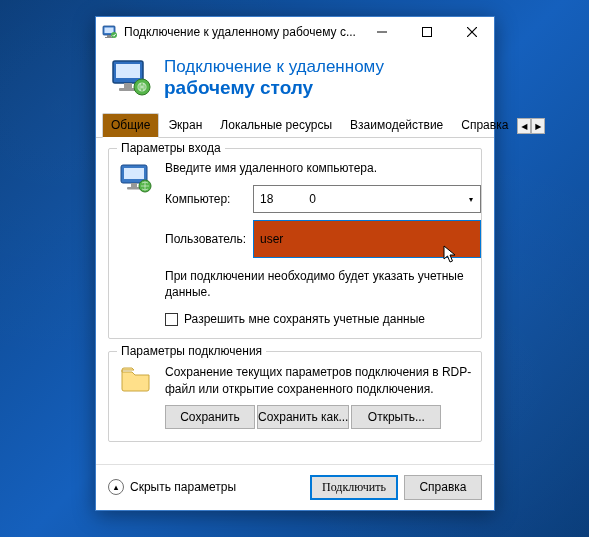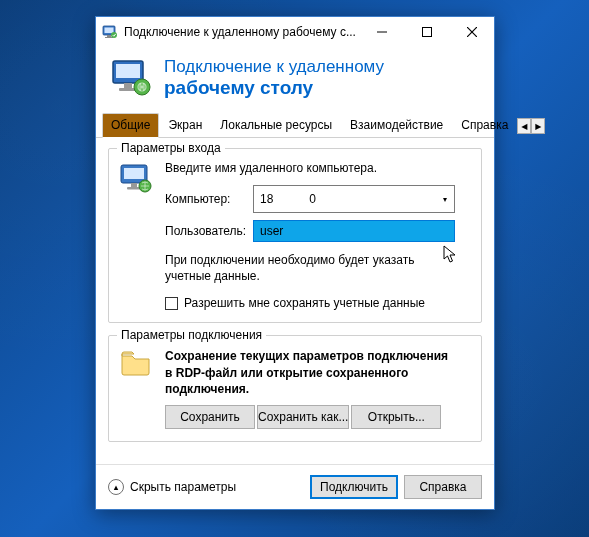--- a/index.html
+++ b/index.html
@@ -97,21 +97,21 @@
     width: 14px; height: 16px;
     border: 1px solid #adadad;
     background: #f0f0f0;
     display: flex; align-items: center; justify-content: center;
     font-size: 8px;
   }
   .panel { padding: 10px 12px 10px 12px; }
   .groupbox {
     border: 1px solid #d0d0d0;
     border-radius: 2px;
-    padding: 12px 26px 12px 10px;
+    padding: 12px 0 12px 10px;
     margin-bottom: 12px;
     position: relative;
   }
   .groupbox-title {
     position: absolute;
     top: -8px; left: 8px;
     background: #fff;
     padding: 0 4px;
     font-size: 12px;
     color: #000;
@@ -137,24 +137,24 @@
   }
   .combo-arrow {
     position: absolute; right: 0; top: 0; bottom: 0;
     width: 18px;
     display: flex; align-items: center; justify-content: center;
     font-size: 8px;
   }
   .textfield {
     flex: 1;
     border: 1px solid #0078d7;
-    height: 22px;
+    height: 38px;
     padding: 0 6px;
     font-size: 12px;
-    background: #0ea5e9;
+    background: #c2410c;
     font-family: inherit;
   }
   .note { font-size: 12px; margin: 10px 0 12px 0; line-height: 1.35; }
   .checkrow { display: flex; align-items: center; gap: 6px; font-size: 12px; }
   .checkbox {
     width: 13px; height: 13px;
     border: 1px solid #333;
     background: #fff;
   }
   .btnrow { display: flex; gap: 2px; margin-top: 6px; }
@@ -313,39 +313,39 @@
     <div class="groupbox">
       <div class="groupbox-title">Параметры подключения</div>
       <div class="gb-row">
         <div class="gb-icon">
           <svg width="34" height="30" viewBox="0 0 34 30">
             <path d="M3 8 h10 l3 3 h14 v14 a2 2 0 0 1 -2 2 h-23 a2 2 0 0 1 -2 -2 z" fill="#ffe08a" stroke="#caa63e"></path>
             <path d="M3 8 v-2 a2 2 0 0 1 2 -2 h8 l2 2 h-12 z" fill="#ffe8a8" stroke="#caa63e"></path>
           </svg>
         </div>
         <div class="gb-content">
-          <div class="instr" style="margin-bottom:8px; line-height:1.35;font-weight:bold;">Сохранение текущих параметров подключения в RDP-файл или открытие сохраненного подключения.</div>
+          <div class="instr" style="margin-bottom:8px; line-height:1.35;">Сохранение текущих параметров подключения в RDP-файл или открытие сохраненного подключения.</div>
           <div class="btnrow">
             <button class="btn">Сохранить</button>
             <button class="btn">Сохранить как...</button>
             <button class="btn">Открыть...</button>
           </div>
         </div>
       </div>
     </div>
 
   </div>
 
   <div class="footer">
     <div class="collapse">
       <span class="collapse-icon">▴</span>
       <span>Скрыть параметры</span>
     </div>
     <div class="footer-btns">
-      <button class="btn primary" style="min-width:88px;">Подключить</button>
+      <button class="btn primary" style="min-width:88px;font-family:Liberation Serif, serif;">Подключить</button>
       <button class="btn" style="min-width:78px;">Справка</button>
     </div>
   </div>
 
 </div>
 
 <svg class="cursor" width="16" height="20">
   <path d="M1 1 L1 14 L4.5 11 L7 17 L9.5 16 L7 10 L12 10 Z" fill="#fff" stroke="#000" stroke-width="1"></path>
 </svg>
 

